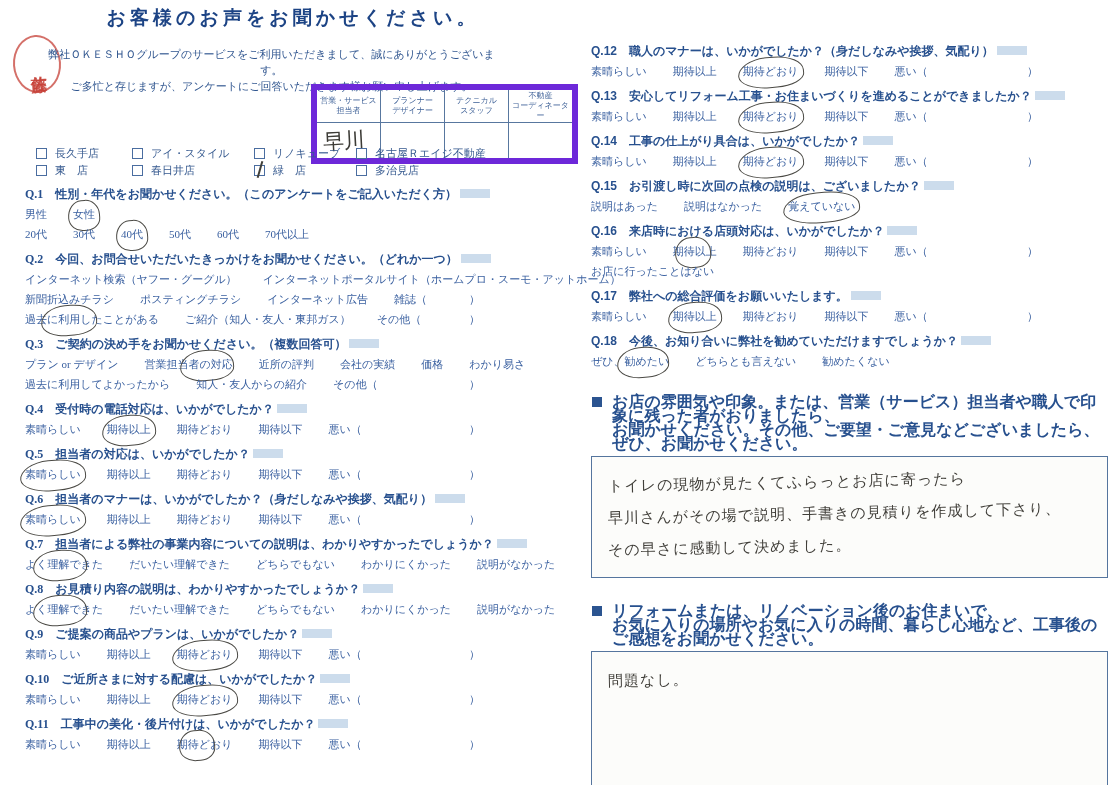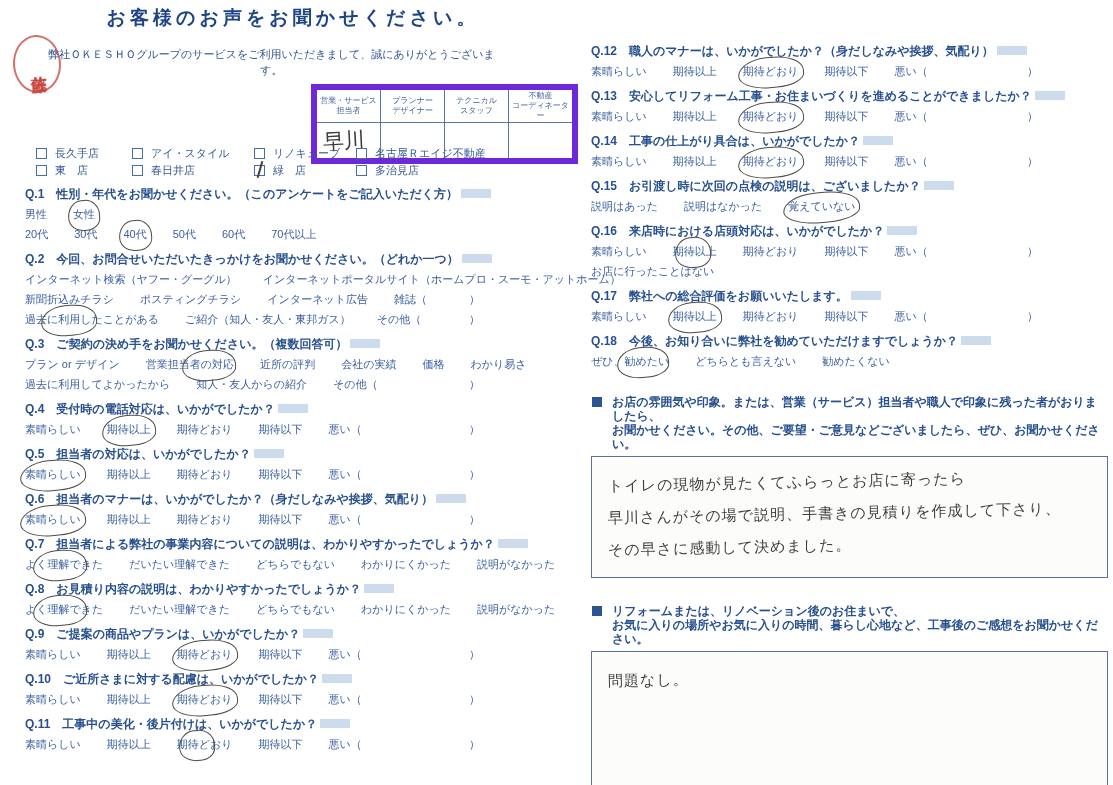--- a/index.html
+++ b/index.html
@@ -26,39 +26,39 @@
   .stores{position:absolute;top:145px;left:36px;}
   .store-row{display:flex;align-items:center;height:17px;font-size:11px;color:#35598f;}
   .store-item{display:flex;align-items:center;}
   .store-item:nth-child(1){width:96px;}
   .store-item:nth-child(2){width:122px;}
   .store-item:nth-child(3){width:102px;}
   .cbx{width:9px;height:9px;border:1px solid #4a6da0;position:relative;margin-right:8px;flex:0 0 auto;}
   .cbx.checked::after{content:"";position:absolute;left:4px;top:-5px;width:2px;height:17px;
                       background:#3f3e39;transform:rotate(16deg);}
   
-  #col-left{position:absolute;left:25px;top:187px;width:525px;}
+  #col-left{position:absolute;left:25px;top:187px;width:525px;font-family:Liberation Serif, serif;}
   #col-right{position:absolute;left:591px;top:44px;width:517px;}
   .q{margin-bottom:10px;}
   .q-head{display:flex;align-items:baseline;font-size:12px;font-weight:bold;
           color:#27508e;line-height:15px;}
   .q-id{margin-right:12px;flex:0 0 auto;}
   .q-text::after{content:"";display:inline-block;width:30px;height:9px;background:#ccdcec;
                  margin-left:3px;}
   .q-row{display:flex;align-items:center;font-size:11px;color:#3a60a0;
          margin-top:4px;line-height:16px;}
   .opt{position:relative;margin-right:26px;white-space:nowrap;}
   .opt.grow{flex:1;}
   .opt.end{margin-right:70px;}
   .hand-circle{position:absolute;left:-5px;right:-5px;top:-6px;bottom:-9px;
                border:1.6px solid #4b4a45;border-radius:50% 50% 48% 52%/62% 55% 45% 50%;
                transform:rotate(-5deg);pointer-events:none;}
   
   .comment-block{margin-top:26px;}
-  .cblock-head{display:flex;font-size:12px;line-height:14px;color:#27508e;font-weight:bold;}
+  .cblock-head{display:flex;font-size:16px;line-height:14px;color:#27508e;font-weight:bold;}
   .marker{width:10px;height:10px;background:#2b5490;margin:2px 10px 0 1px;flex:0 0 auto;}
   .cblock-box{border:1.5px solid #55759e;margin-top:5px;background:#fcfcfa;padding:13px 16px 0 16px;}
   .box-1{height:107px;}
   .box-2{height:121px;}
   .hw-line{font-size:15px;color:#413f3a;line-height:32px;transform:rotate(-1.2deg);
            transform-origin:left center;font-family:"DejaVu Sans",sans-serif;letter-spacing:1px;}
   .closing{display:flex;align-items:center;font-size:11px;font-weight:normal;color:#27508e;margin-top:9px;}
   .closing .marker{margin-top:0;}
 </style>
 </head>
@@ -67,20 +67,21 @@
 <div class="page">
 
   <div class="page-title">お客様のお声をお聞かせください。</div>
 
   <div class="stamp">
     <span class="stamp-text">佐藤</span>
   </div>
 
   <div class="intro">
     <div>弊社ＯＫＥＳＨＯグループのサービスをご利用いただきまして、誠にありがとうございます。</div>
+    <div>ご多忙と存じますが、アンケートにご回答いただきます様お願い申し上げます。</div>
   </div>
 
   <table class="staff-table">
     <thead>
         <tr id="staff-head-row">
           <th>営業・サービス
 担当者</th>
           <th>プランナー
 デザイナー</th>
           <th>テクニカル

